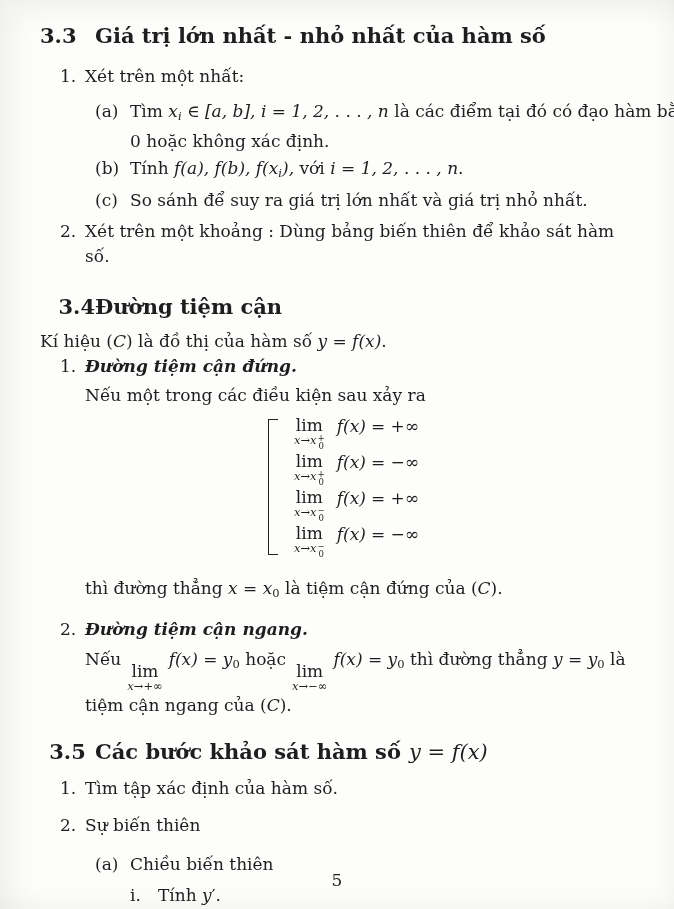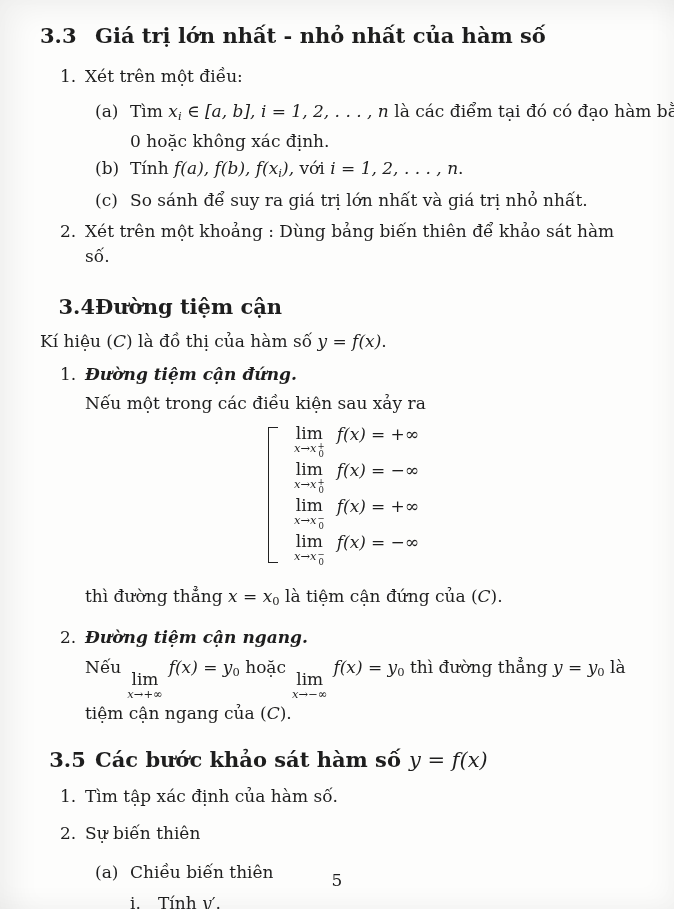--- a/index.html
+++ b/index.html
@@ -25,21 +25,21 @@
 
   .li1{display:flex;margin-left:20px;}
   .li1 .lab{width:25px;flex:none;}
   .li2{display:flex;margin-left:55px;}
   .li2 .lab{width:35px;flex:none;}
   .li3{display:flex;margin-left:90px;}
   .li3 .lab{width:28px;flex:none;}
   .lab{text-align:left;}
 
   .mb6{margin-bottom:6px;} .mb4{margin-bottom:4px;} .mb2{margin-bottom:2px;}
-  .mb10{margin-bottom:10px;} .mb8{margin-bottom:8px;} .mb12{margin-bottom:12px;}
+  .mb10{margin-bottom:10px;} .mb8{} .mb12{margin-bottom:12px;}
   .nw{white-space:nowrap;}
   .p85{margin-left:45px;}
   .bold{font-weight:bold;font-style:italic;}
 
   .m{font-style:italic;}
   .cal{font-style:italic;}
   .sub{font-size:11.5px;vertical-align:-3px;}
 
   
   .limblock{display:flex;margin:8px 0 0 228px;}
@@ -66,21 +66,21 @@
 
 <div class="page">
 
   <div class="shead h33">
     <span class="snum">3.3</span>
     <span>Giá trị lớn nhất - nhỏ nhất của hàm số</span>
   </div>
 
   <div class="li1 mb10">
     <span class="lab">1.</span>
-    <span>Xét trên một điều:</span>
+    <span>Xét trên một nhất:</span>
   </div>
 
   <div class="li2 mb2">
     <span class="lab">(a)</span>
     <span>
       <span class="nw"><span>Tìm </span><span class="m">x</span><span class="sub m">i</span><span class="m"> ∈ [a, b], i = 1, 2, . . . , n</span><span> là các điểm tại đó có đạo hàm bằng</span></span>
       <br>
       <span>0 hoặc không xác định.</span>
     </span>
   </div>

